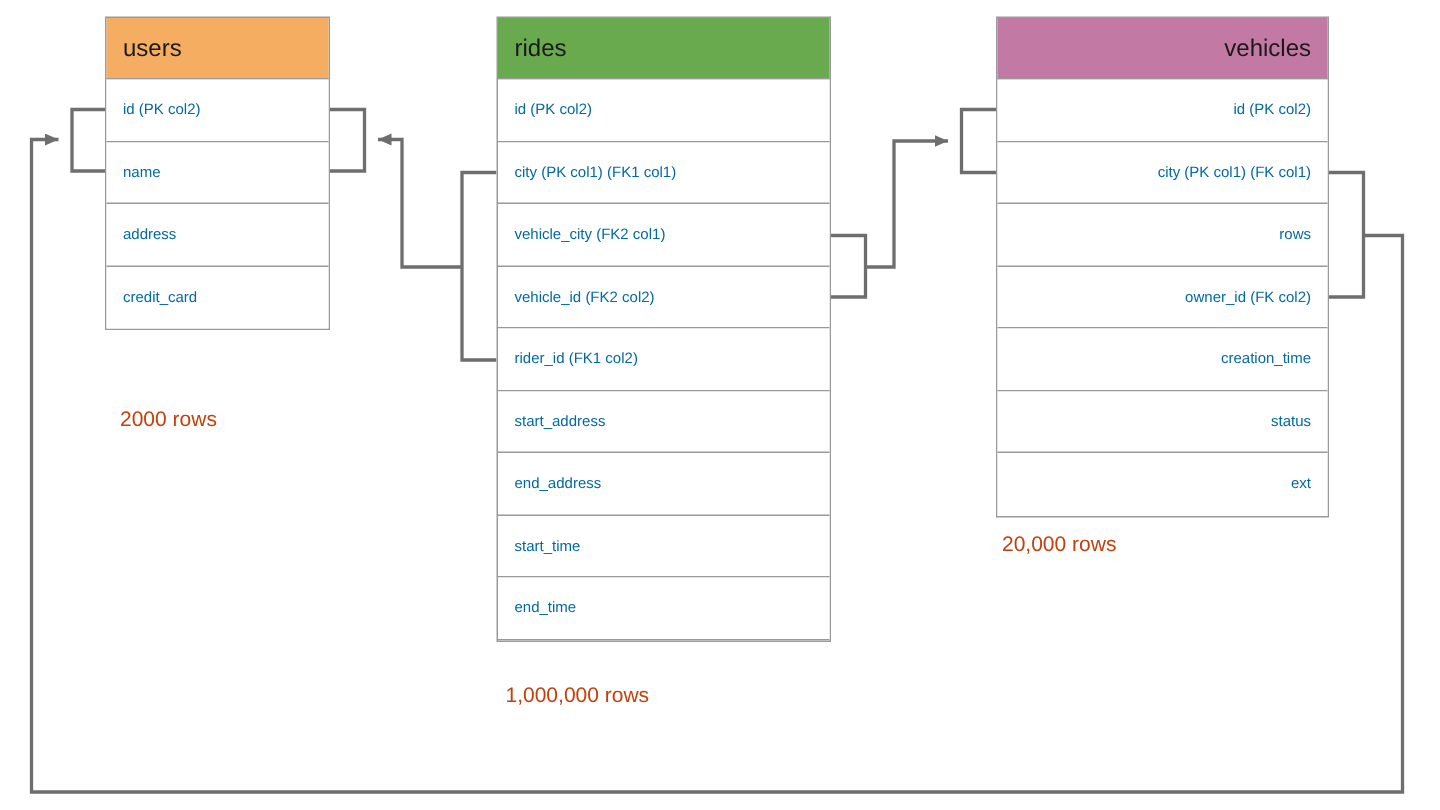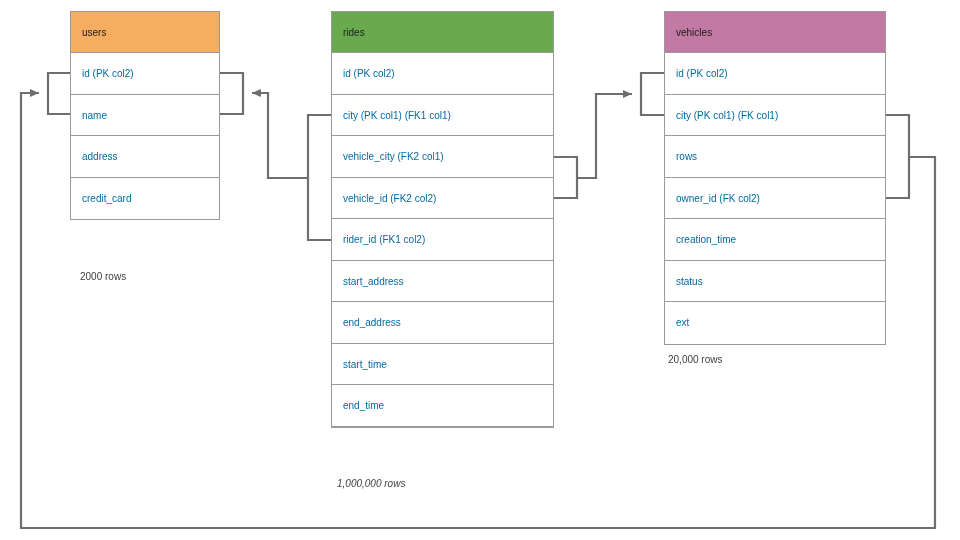--- a/index.html
+++ b/index.html
@@ -27,43 +27,43 @@
     position: absolute;
     box-sizing: border-box;
     border: 1px solid #9a9a9a;
     background: #ffffff;
   }
   .table-header {
     box-sizing: border-box;
     height: 41px;
     line-height: 41px;
     padding: 0 11px;
-    font-size: 10px;
+    font-size: 16px;
     color: #1a1a1a;
     border-bottom: 1px solid #9a9a9a;
     white-space: nowrap;
     overflow: hidden;
   }
   .field-row {
     box-sizing: border-box;
     height: 41.5px;
     line-height: 41.5px;
     padding: 0 11px;
     font-size: 10px;
     color: #0369a1;
     border-bottom: 1px solid #9a9a9a;
     background: #ffffff;
     white-space: nowrap;
     overflow: hidden;
   }
   .field-row.last { border-bottom: none; }
   .rowcount {
     position: absolute;
-    font-size: 10px;
-    color: #404040;
+    font-size: 14px;
+    color: #c2410c;
     white-space: nowrap;
   }
 </style>
 </head>
 <body>
 
 <div id="canvas">
 
   <svg id="wires" viewBox="0 0 960 540" width="960" height="540">
     <defs>
@@ -108,23 +108,23 @@
     <div class="field-row">id (PK col2)</div>
     <div class="field-row">city (PK col1) (FK1 col1)</div>
     <div class="field-row">vehicle_city (FK2 col1)</div>
     <div class="field-row">vehicle_id (FK2 col2)</div>
     <div class="field-row">rider_id (FK1 col2)</div>
     <div class="field-row">start_address</div>
     <div class="field-row">end_address</div>
     <div class="field-row">start_time</div>
     <div class="field-row">end_time</div>
   </div>
-  <div class="rowcount" style="left:337px; top:478px;font-style:italic;">1,000,000 rows</div>
+  <div class="rowcount" style="left:337px; top:455px;">1,000,000 rows</div>
 
-  <div class="table" style="left:664px; top:11px; width:222px;">
+  <div class="table" style="left:664px; top:11px; width:222px;text-align:right;">
     <div class="table-header" style="background:#C279A4">vehicles</div>
     <div class="field-row">id (PK col2)</div>
     <div class="field-row">city (PK col1) (FK col1)</div>
     <div class="field-row">rows</div>
     <div class="field-row">owner_id (FK col2)</div>
     <div class="field-row">creation_time</div>
     <div class="field-row">status</div>
     <div class="field-row last">ext</div>
   </div>
   <div class="rowcount" style="left:668px; top:354px;">20,000 rows</div>

